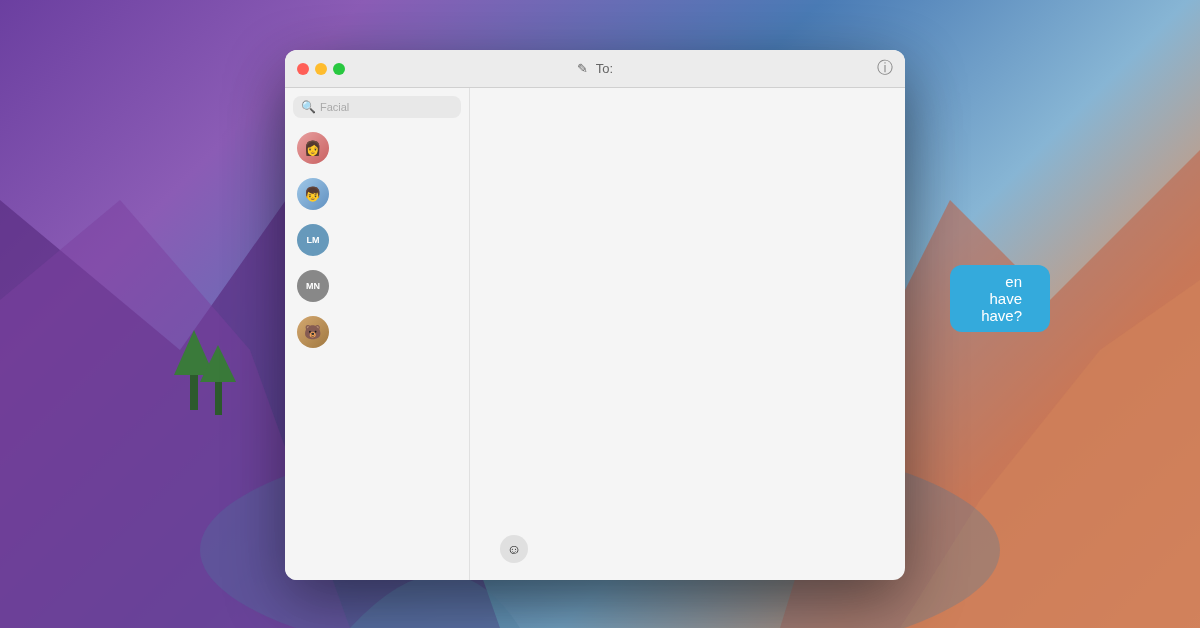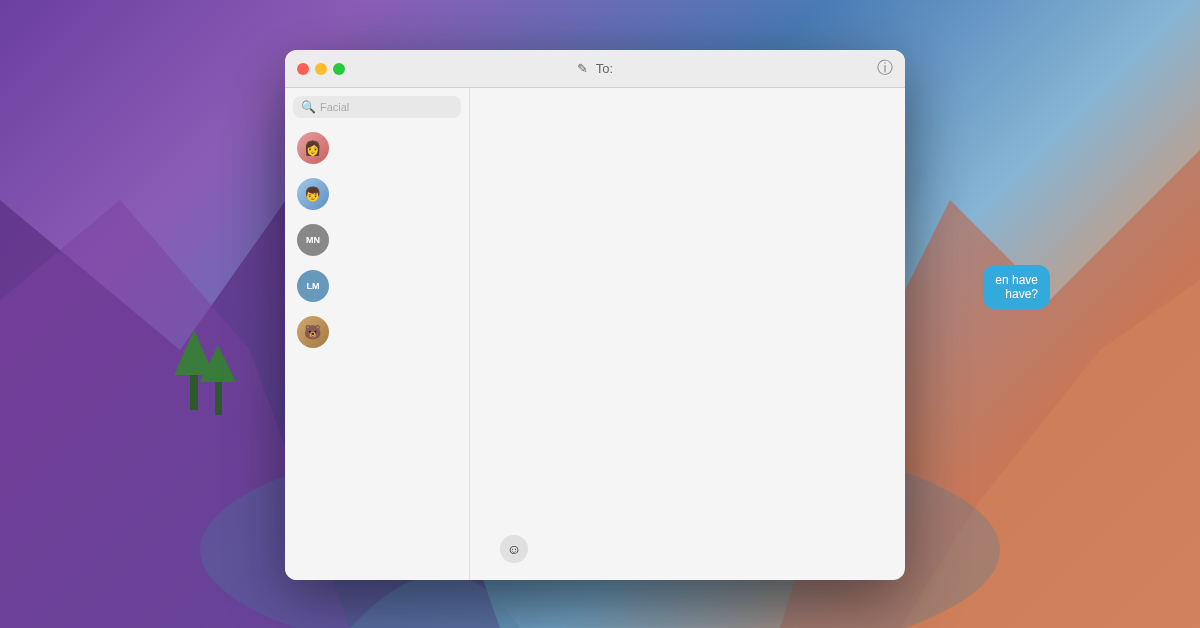--- a/index.html
+++ b/index.html
@@ -295,23 +295,23 @@
       color: white;
     }
 
     
     .chat-bubble {
       position: absolute;
       right: 20px;
       top: 250px;
       background: #34aadc;
       color: white;
-      padding: 8px 12px;
+      padding: 8px 28px;
       border-radius: 12px;
-      font-size: 12px;
+      font-size: 15px;
       z-index: 15;
       max-width: 100px;
       text-align: right;
     }
   </style>
 </head>
 <body>
 
 <div class="bg"></div>
 
@@ -355,24 +355,24 @@
         <span style="font-size:11px;color:#aaa;">Facial</span>
       </div>
       <div class="contact-list">
         <div class="contact-item">
           <div class="avatar" style="background: linear-gradient(135deg, #e8a0a0, #c86060); display:flex;align-items:center;justify-content:center;font-size:14px;">👩</div>
         </div>
         <div class="contact-item">
           <div class="avatar" style="background: linear-gradient(135deg, #a0c8e8, #6090c0); display:flex;align-items:center;justify-content:center;font-size:14px;">👦</div>
         </div>
         <div class="contact-item">
+          <div class="avatar" style="background: #6699bb; display:flex;align-items:center;justify-content:center;font-size:9px;color:white;font-weight:600;">LM</div>
+        </div>
+        <div class="contact-item">
           <div class="avatar" style="background: #888; display:flex;align-items:center;justify-content:center;font-size:9px;color:white;font-weight:600;">MN</div>
-        </div>
-        <div class="contact-item">
-          <div class="avatar" style="background: #6699bb; display:flex;align-items:center;justify-content:center;font-size:9px;color:white;font-weight:600;">LM</div>
         </div>
         <div class="contact-item">
           <div class="avatar" style="background: linear-gradient(135deg, #d4a870, #a07840); display:flex;align-items:center;justify-content:center;font-size:14px;">🐻</div>
         </div>
       </div>
     </div>
   </div>
 </div>
 
 <div class="chat-bubble" style="top:265px; right: 150px;">

